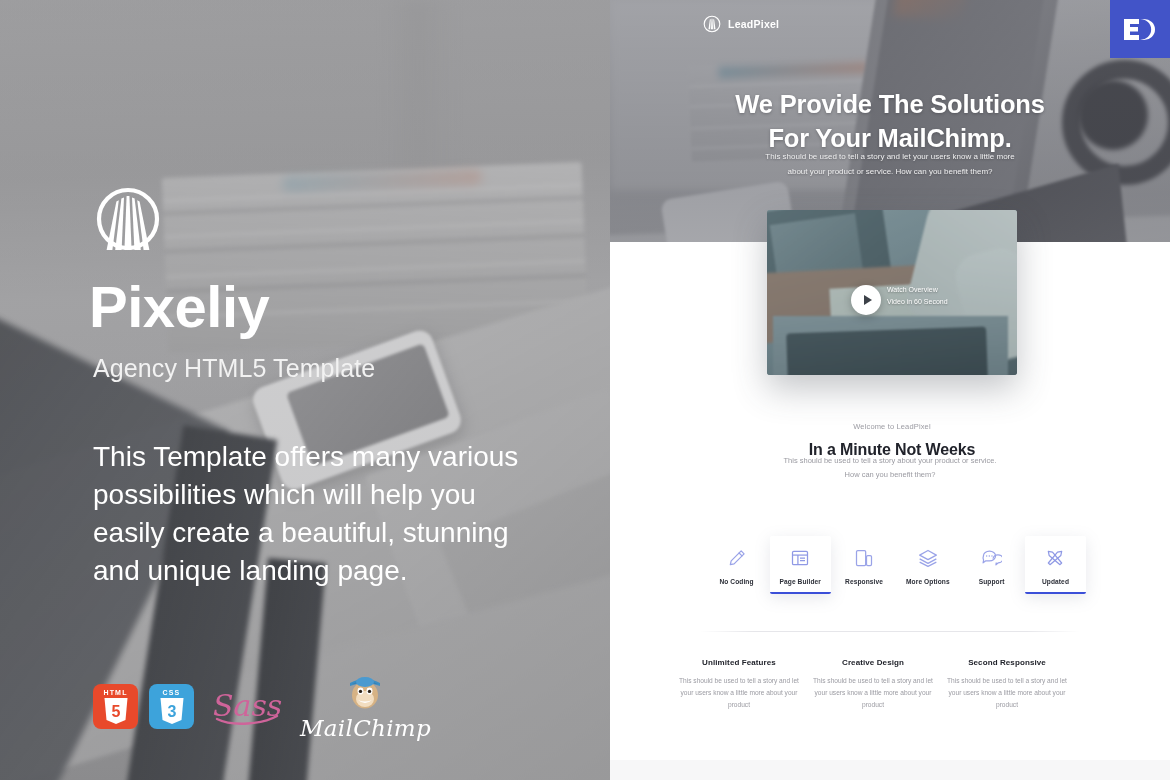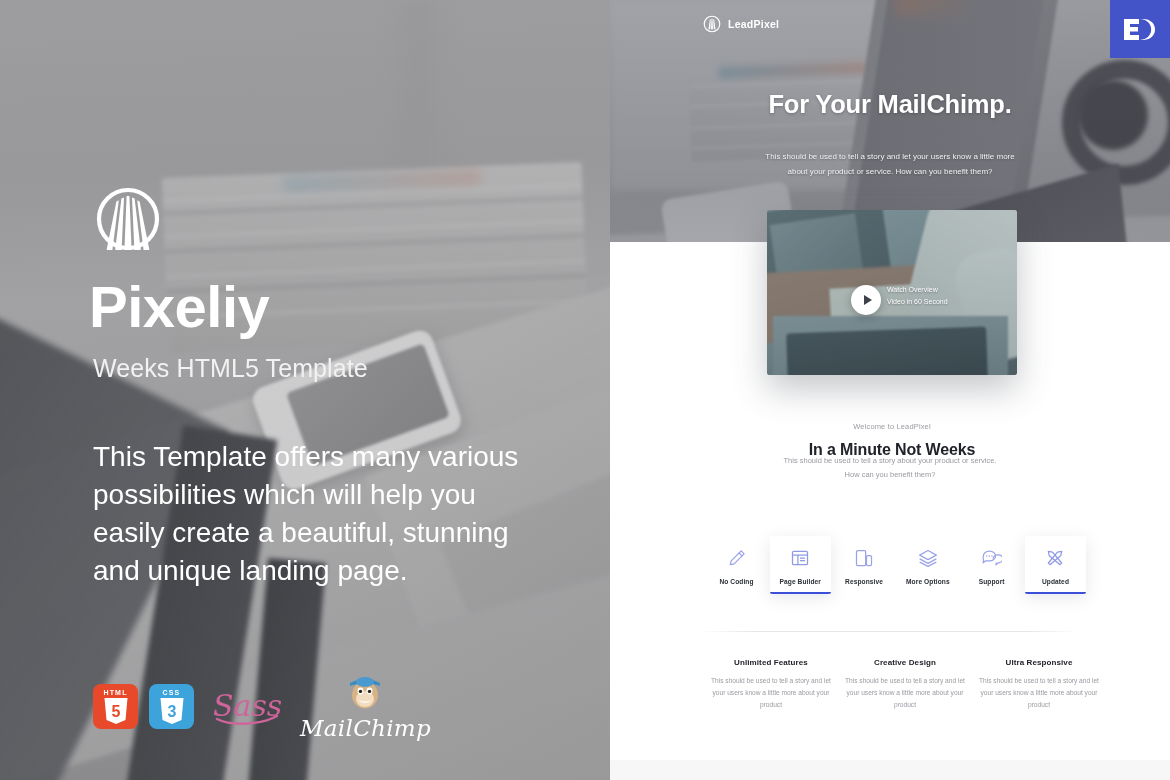--- a/index.html
+++ b/index.html
@@ -314,21 +314,21 @@
     margin-top:7px; font-size:6.6px; font-weight:bold; color:#2c2f38; letter-spacing:.1px;
   }
 
   #features-divider{
     position:absolute; left:90px; top:631px; width:380px; height:1px;
     background:linear-gradient(90deg,rgba(228,228,233,0),#e6e6ea 14%,#e6e6ea 86%,rgba(228,228,233,0));
   }
 
   
   #columns-row{
-    position:absolute; left:100px; top:658px; width:390px;
+    position:absolute; left:68px; top:658px; width:390px;
     display:flex; justify-content:space-between;
   }
   .column{ width:122px; text-align:center; }
   .column-title{ font-size:8px; font-weight:bold; color:#22242c; letter-spacing:.1px; }
   .column-text{ margin-top:8px; font-size:6.6px; line-height:1.85; color:#9b9ba2; }
 
   #footer-band{
     position:absolute; left:0; top:760px; width:560px; height:20px; background:#f7f7f8;
   }
 
@@ -376,21 +376,21 @@
       <g fill="#ffffff">
         <path d="M33.6 10 L36.4 10 L38.6 64 L31.4 64 Z"></path>
         <path d="M28.4 12.4 L31.0 11.6 L28.6 64 L22.2 64 Z"></path>
         <path d="M39.0 11.6 L41.6 12.4 L47.8 64 L41.4 64 Z"></path>
         <path d="M23.4 15.6 L25.8 14.2 L19.4 64 L13.6 64 Z"></path>
         <path d="M44.2 14.2 L46.6 15.6 L56.4 64 L50.6 64 Z"></path>
       </g>
     </svg>
 
     <div id="pixeliy-title">Pixeliy</div>
-    <div id="pixeliy-subtitle">Weeks HTML5 Template</div>
+    <div id="pixeliy-subtitle">Agency HTML5 Template</div>
     <div id="pixeliy-desc">This Template offers many various possibilities which will help you easily create a beautiful, stunning and unique landing page.</div>
 
     <div id="tech-badges">
 
       <div class="badge-sq badge-html5">
         <div class="badge-word">HTML</div>
         <svg class="shieldwrap" width="27" height="26" viewBox="0 0 27 26">
           <path d="M2 0 H25 L23 22 L13.5 26 L4 22 Z" fill="#ffffff"></path>
           <text x="13.5" y="19" font-family="Liberation Sans, sans-serif" font-size="16" font-weight="bold" fill="#e8492b" text-anchor="middle">5</text>
         </svg>
@@ -463,20 +463,21 @@
         <g fill="#ffffff">
           <path d="M11.4 5 H12.6 L13.3 19 H10.7 Z"></path>
           <path d="M9.2 5.8 H10.3 L9.6 19 H7.3 Z"></path>
           <path d="M13.7 5.8 H14.8 L16.7 19 H14.4 Z"></path>
         </g>
       </svg>
       <span id="brand-name">LeadPixel</span>
     </div>
 
     <div id="hero-heading">
+      <div>We Provide The Solutions</div>
       <div>For Your MailChimp.</div>
     </div>
 
     <div id="hero-sub">
       <span>This should be used to tell a story and let your users know a little more</span>
       <span>about your product or service. How can you benefit them?</span>
     </div>
 
     <div id="hero-arc"></div>
   </div>
@@ -589,21 +590,21 @@
   <div id="columns-row">
     <div class="column">
       <div class="column-title">Unlimited Features</div>
       <div class="column-text">This should be used to tell a story and let your users know a little more about your product</div>
     </div>
     <div class="column">
       <div class="column-title">Creative Design</div>
       <div class="column-text">This should be used to tell a story and let your users know a little more about your product</div>
     </div>
     <div class="column">
-      <div class="column-title">Ultra Responsive</div>
+      <div class="column-title">Second Responsive</div>
       <div class="column-text">This should be used to tell a story and let your users know a little more about your product</div>
     </div>
   </div>
 
   <div id="footer-band"></div>
 </div>
 
 <div id="ed-badge">
   <svg width="36" height="24" viewBox="0 0 36 24">
     <path d="M2 2 H17 V7 H8 V10 H16 V14.5 H8 V18 H17 V23 H2 Z" fill="#ffffff"></path>

